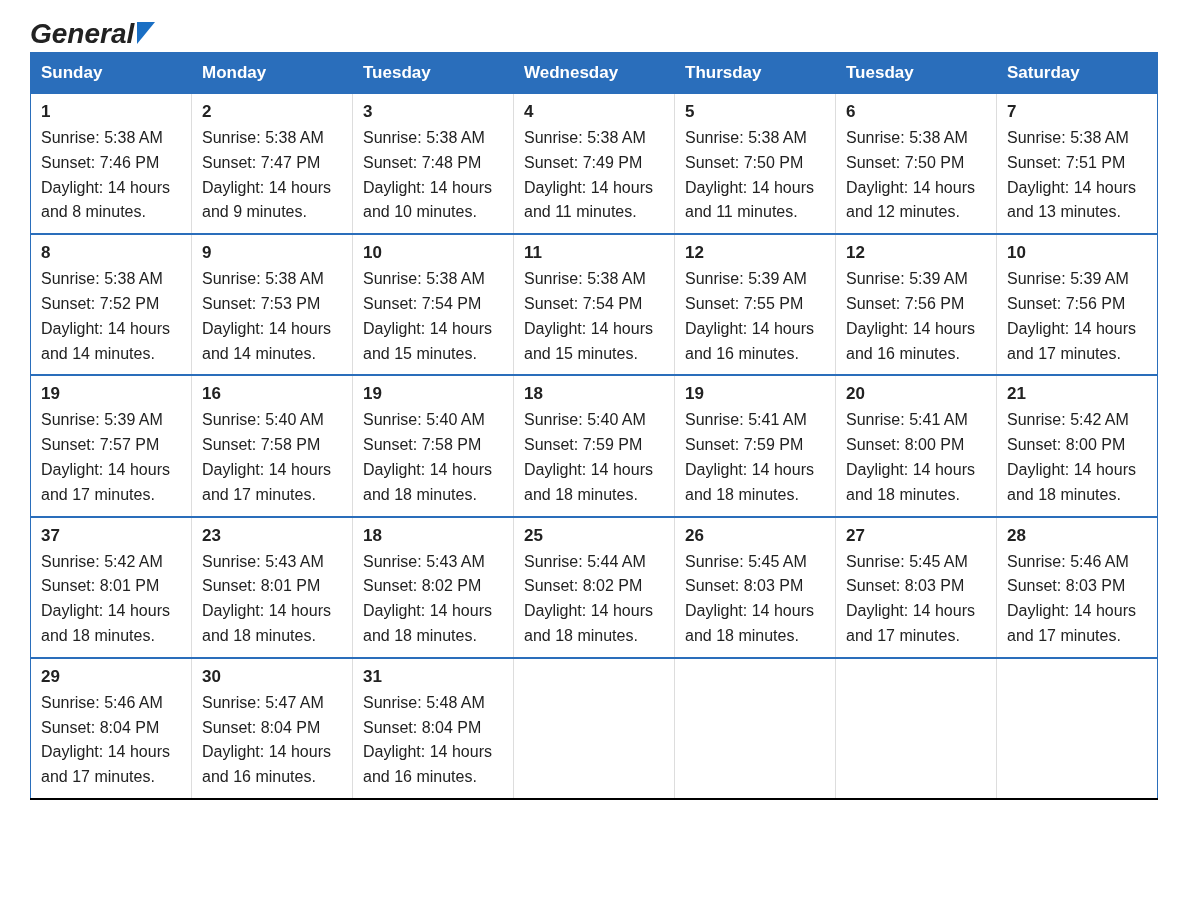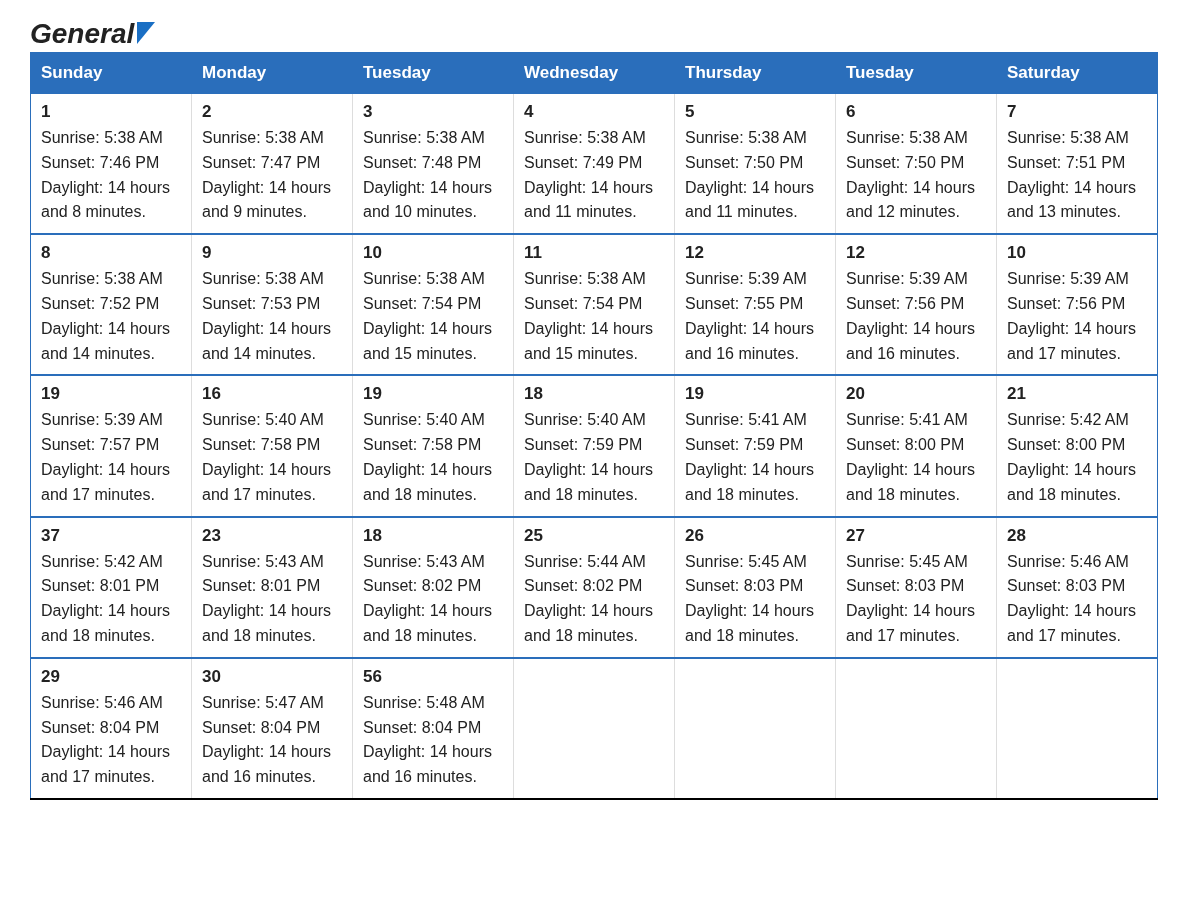--- a/index.html
+++ b/index.html
@@ -406,21 +406,21 @@
         <td>
         <span class="day-num">30</span>
         <div class="day-info">
           Sunrise: 5:47 AM<br>
           Sunset: 8:04 PM<br>
           Daylight: 14 hours<br>
           and 16 minutes.
         </div>
       </td>
         <td>
-        <span class="day-num">56</span>
+        <span class="day-num">31</span>
         <div class="day-info">
           Sunrise: 5:48 AM<br>
           Sunset: 8:04 PM<br>
           Daylight: 14 hours<br>
           and 16 minutes.
         </div>
       </td>
         <td class="empty-cell"></td>
         <td class="empty-cell"></td>
         <td class="empty-cell"></td>

